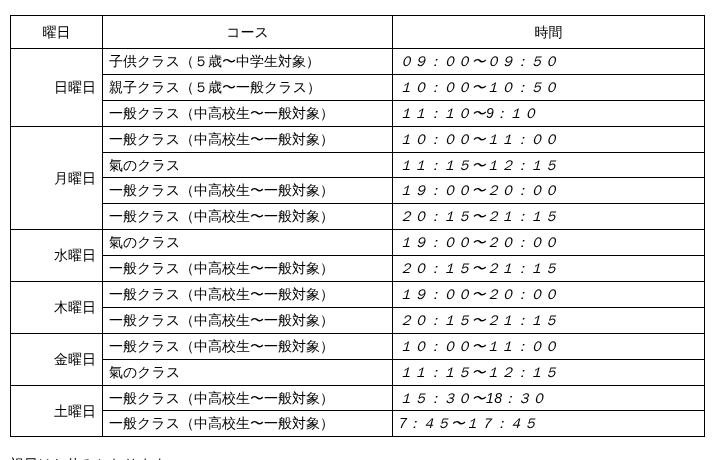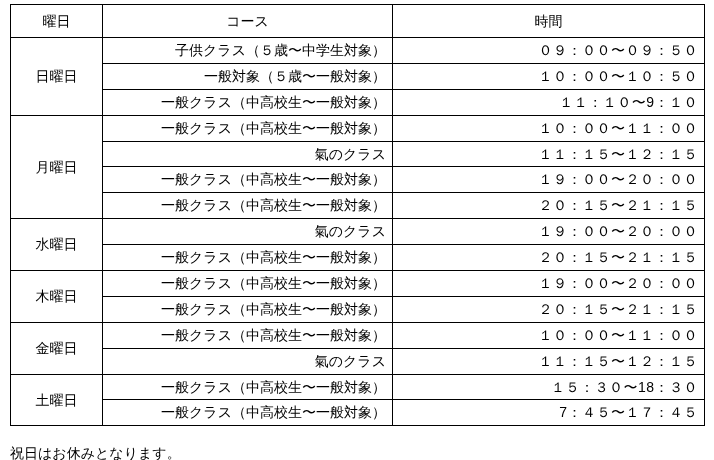--- a/index.html
+++ b/index.html
@@ -12,21 +12,21 @@
     height: 460px;
     font-family: "Liberation Sans", "DejaVu Sans", sans-serif;
     color: #000000;
     overflow: hidden;
   }
   .page {
     position: relative;
     width: 598px;
     height: 460px;
     box-sizing: border-box;
-    padding: 4px 10px 0 10px;
+    padding: 15px 10px 0 10px;
   }
   table.schedule {
     width: 694px;
     border-collapse: collapse;
     table-layout: fixed;
     font-size: 14px;
   }
   table.schedule col.c-day   { width: 92px; }
   table.schedule col.c-course{ width: 290px; }
   table.schedule col.c-time  { width: 312px; }
@@ -39,29 +39,30 @@
     line-height: 1.35;
     font-weight: normal;
     white-space: nowrap;
     overflow: hidden;
   }
   table.schedule thead th {
     text-align: center;
     height: 26px;
   }
   td.day {
-    text-align: center;
+    text-align: right;
     height: 25px;
   }
   td.course {
-    text-align: right;
+    text-align: left;
   }
   td.time {
-    text-align: right;
+    text-align: left;
     letter-spacing: 0.5px;
+    font-style: italic;
   }
   .notes {
     margin-top: 14px;
     font-size: 14px;
     line-height: 1.9;
   }
   .notes div {
     white-space: nowrap;
   }
 </style>
@@ -83,21 +84,21 @@
         <th>時間</th>
       </tr>
     </thead>
     <tbody id="schedule-body">
         <tr>
           <td class="day" rowspan="3">日曜日</td>
           <td class="course">子供クラス（５歳〜中学生対象）</td>
           <td class="time">０９：００〜０９：５０</td>
         </tr>
         <tr>
-          <td class="course">一般対象（５歳〜一般対象）</td>
+          <td class="course">親子クラス（５歳〜一般クラス）</td>
           <td class="time">１０：００〜１０：５０</td>
         </tr>
         <tr>
           <td class="course">一般クラス（中高校生〜一般対象）</td>
           <td class="time">１１：１０〜9：１０</td>
         </tr>
         <tr>
           <td class="day" rowspan="4">月曜日</td>
           <td class="course">一般クラス（中高校生〜一般対象）</td>
           <td class="time">１０：００〜１１：００</td>

